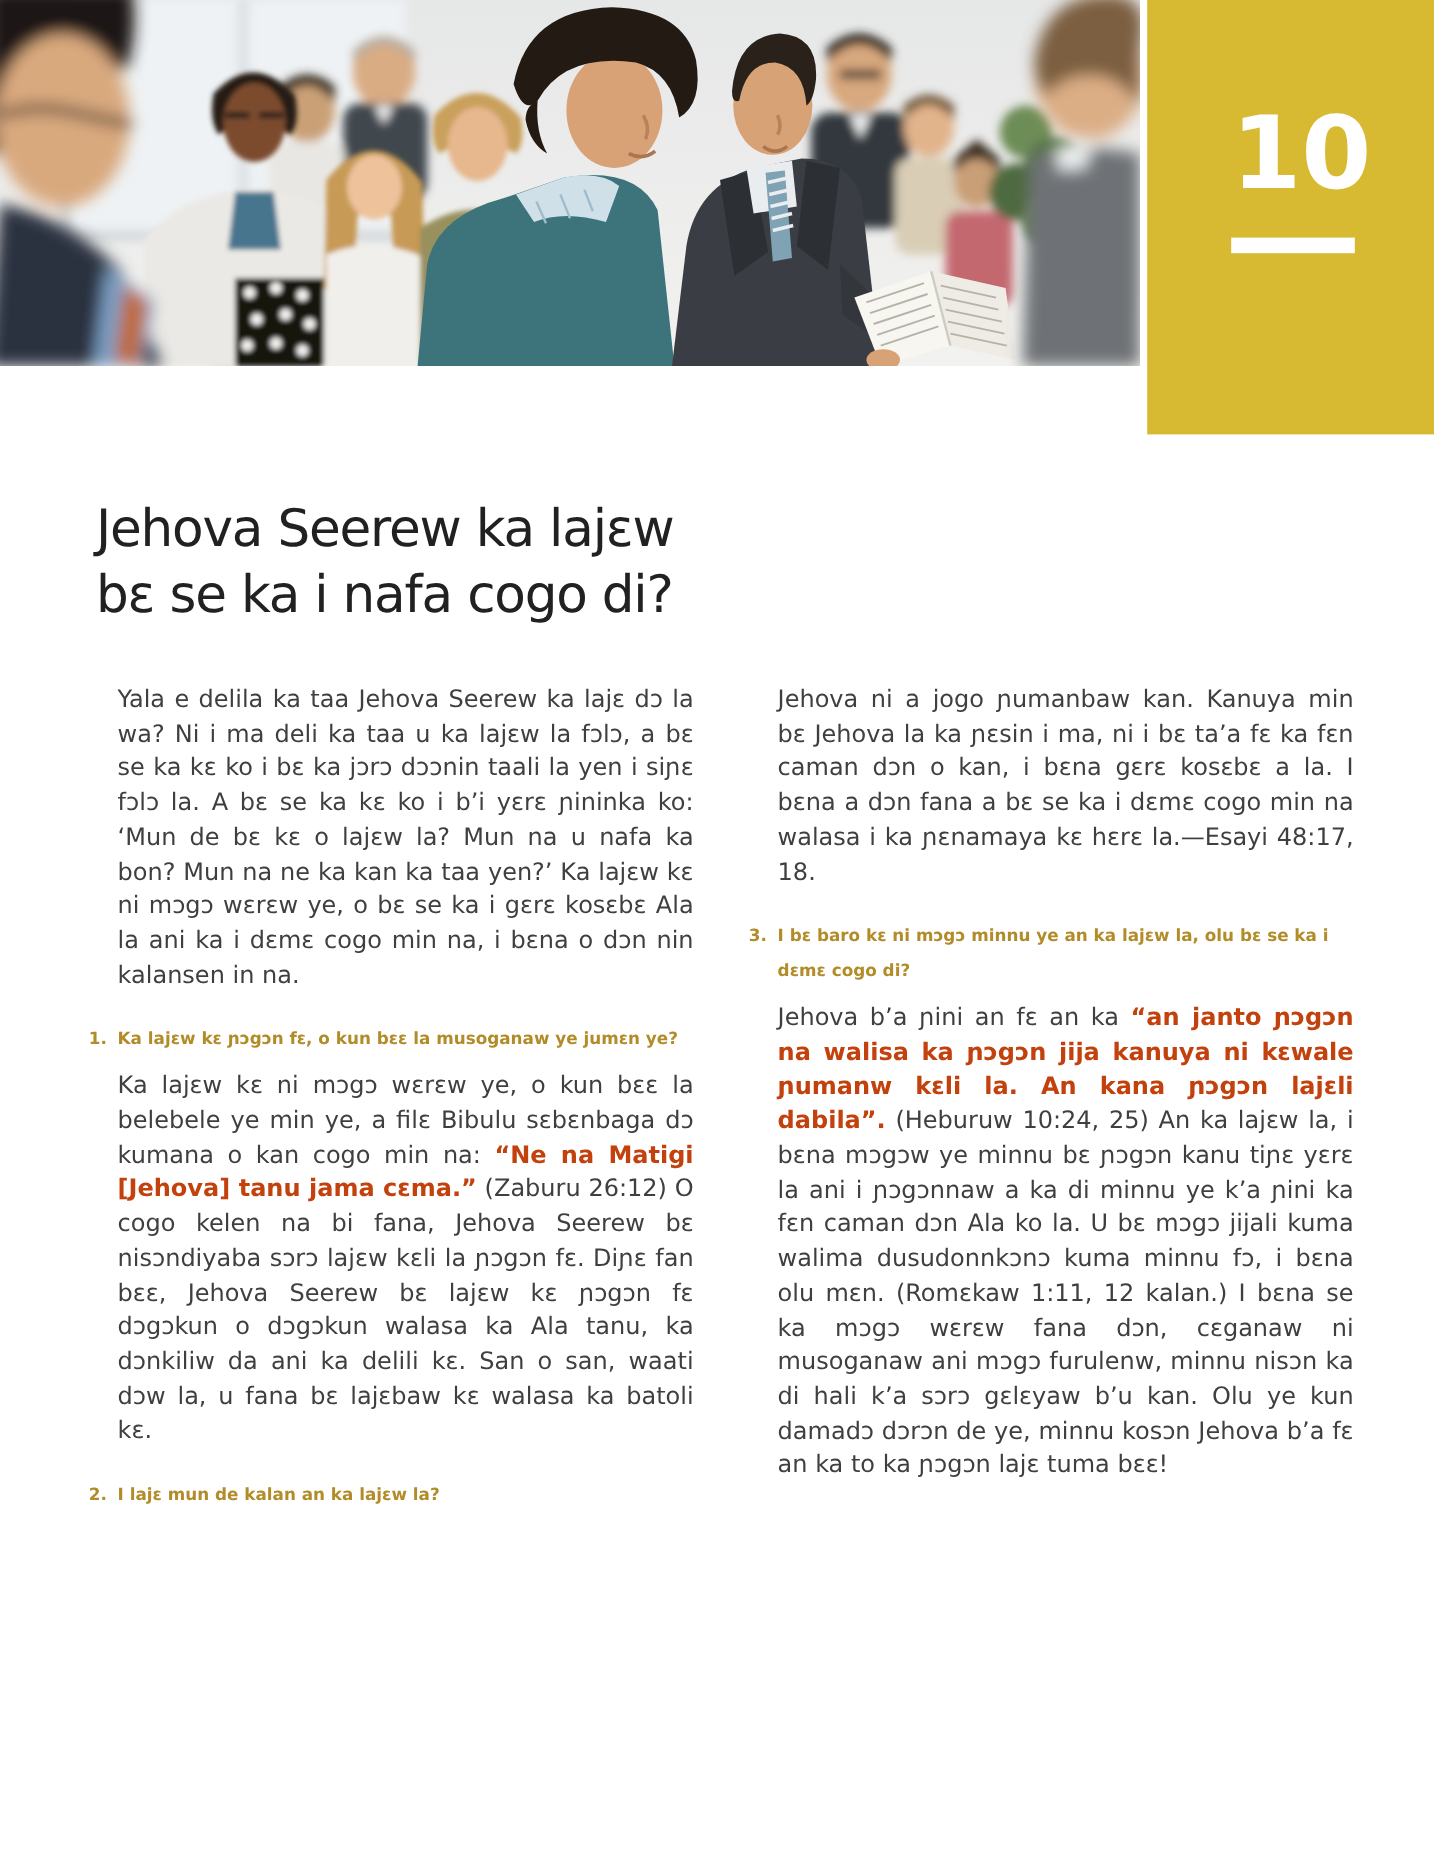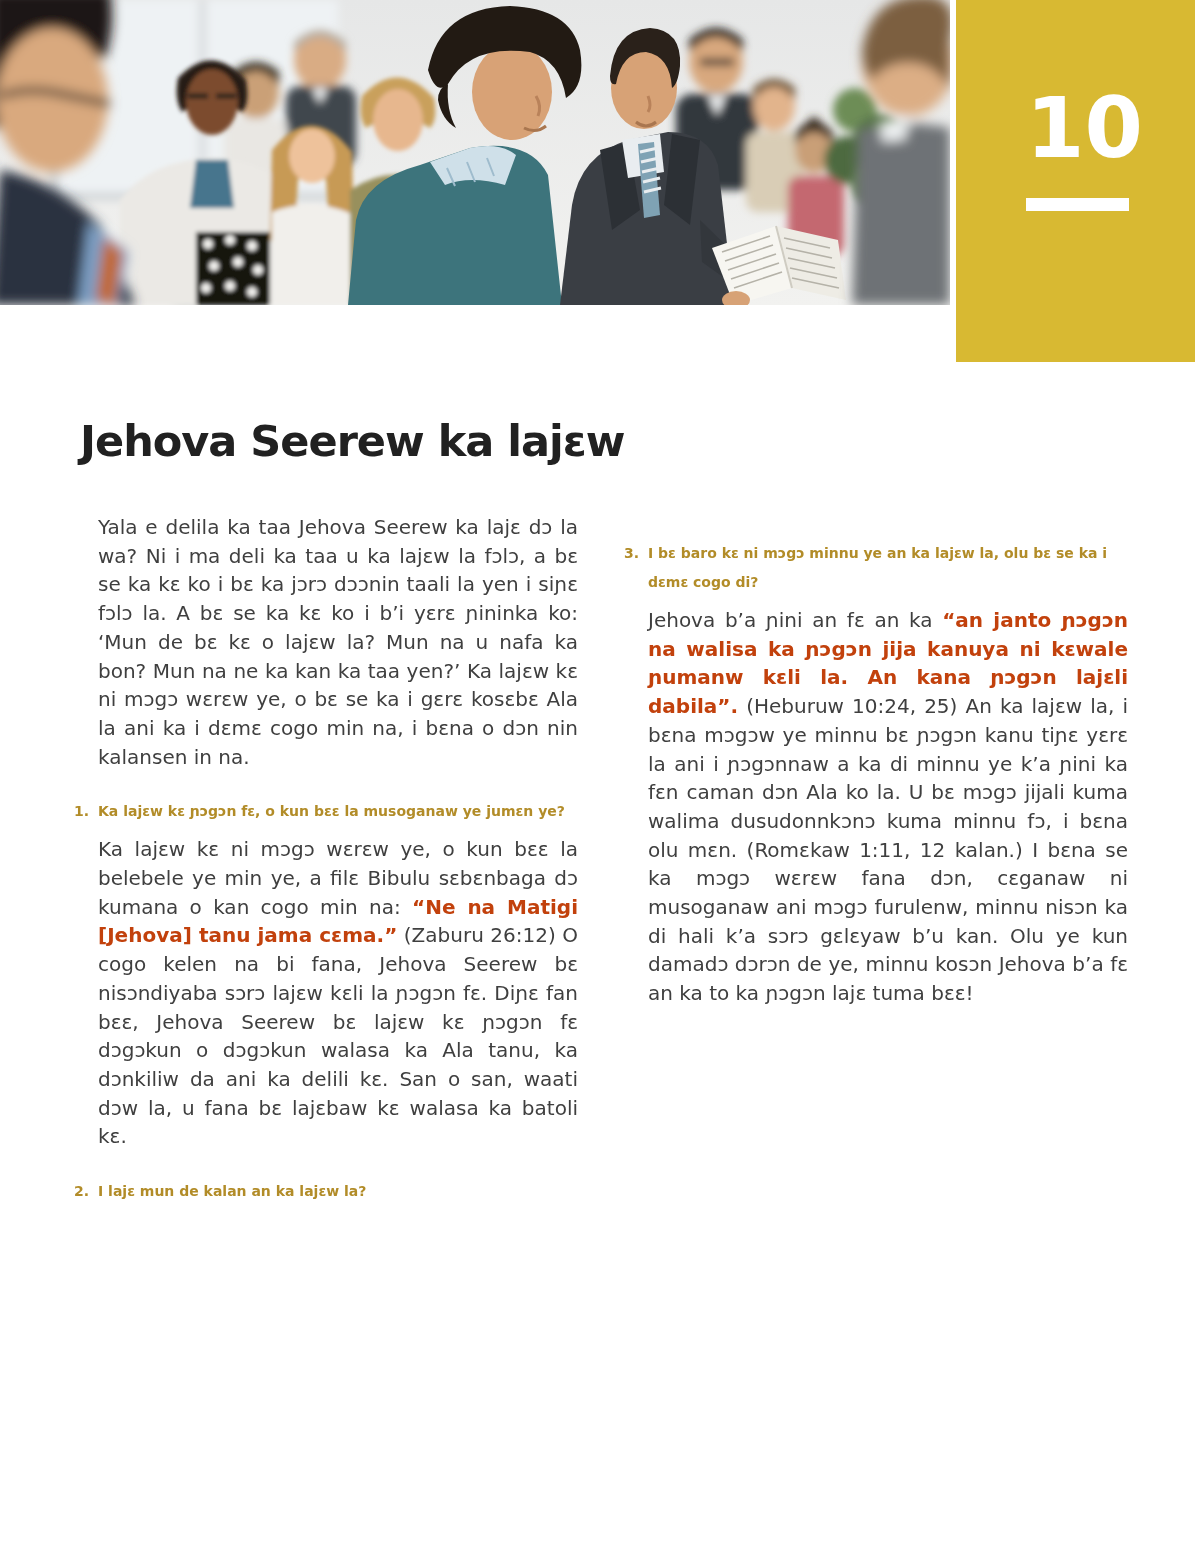--- a/index.html
+++ b/index.html
@@ -29,21 +29,21 @@
   .badge-underline {
     position:absolute; left:70px; top:198px;
     width:103px; height:13px;
     background:var(--badge-number-white,#ffffff);
   }
   
   .content { padding:0 72px 0 74px; }
   h1.page-title {
     margin:52px 0 0 6px;
     font-size:43px; line-height:55px; letter-spacing:-1px;
-    font-weight:bold; color:var(--title-color,#212121);
+    font-weight:normal; color:var(--title-color,#212121);
   }
   .cols { display:flex; gap:46px; margin-top:44px; }
   .col { width:511px; box-sizing:border-box; padding-left:24px; }
   p.body {
     margin:0;
     font-size:20px; line-height:28.7px;
     text-align:justify;
     color:var(--body-color,#3f3f3f);
   }
   p.body b { font-weight:bold; color:#c2410c; }
@@ -196,38 +196,39 @@
         </g>
       </svg>
     </div>
     <div class="badge">
       <div class="badge-number">10</div>
       <div class="badge-underline"></div>
     </div>
   </div>
 
   <div class="content">
-    <h1 class="page-title"><span>Jehova Seerew ka lajɛw</span><br></h1>
+    <h1 class="page-title"><span>Jehova Seerew ka lajɛw</span><br><span>bɛ se ka i nafa cogo di?</span></h1>
 
     <div class="cols">
 
       <div class="col">
         <p class="body">Yala e delila ka taa Jehova Seerew ka lajɛ dɔ la wa? Ni i ma deli ka taa u ka lajɛw la fɔlɔ, a bɛ se ka kɛ ko i bɛ ka jɔrɔ dɔɔnin taali la yen i siɲɛ fɔlɔ la. A bɛ se ka kɛ ko i b’i yɛrɛ ɲininka ko: ‘Mun de bɛ kɛ o lajɛw la? Mun na u nafa ka bon? Mun na ne ka kan ka taa yen?’ Ka lajɛw kɛ ni mɔgɔ wɛrɛw ye, o bɛ se ka i gɛrɛ kosɛbɛ Ala la ani ka i dɛmɛ cogo min na, i bɛna o dɔn nin kalansen in na.</p>
 
         <div>
           <div class="q-heading"><span class="q-num">1.</span><span>Ka lajɛw kɛ ɲɔgɔn fɛ, o kun bɛɛ la musoganaw ye jumɛn ye?</span></div>
           <p class="body"><span>Ka lajɛw kɛ ni mɔgɔ wɛrɛw ye, o kun bɛɛ la belebele ye min ye, a filɛ Bibulu sɛbɛnbaga dɔ kumana o kan cogo min na: </span><b>“Ne na Matigi [Jehova] tanu jama cɛma.”</b><span> (Zaburu 26:12) O cogo kelen na bi fana, Jehova Seerew bɛ nisɔndiyaba sɔrɔ lajɛw kɛli la ɲɔgɔn fɛ. Diɲɛ fan bɛɛ, Jehova Seerew bɛ lajɛw kɛ ɲɔgɔn fɛ dɔgɔkun o dɔgɔkun walasa ka Ala tanu, ka dɔnkiliw da ani ka delili kɛ. San o san, waati dɔw la, u fana bɛ lajɛbaw kɛ walasa ka batoli kɛ.</span></p>
         </div>
 
         <div>
           <div class="q-heading"><span class="q-num">2.</span><span>I lajɛ mun de kalan an ka lajɛw la?</span></div>
         </div>
       </div>
 
       <div class="col">
+        <p class="body">Jehova ni a jogo ɲumanbaw kan. Kanuya min bɛ Jehova la ka ɲɛsin i ma, ni i bɛ ta’a fɛ ka fɛn caman dɔn o kan, i bɛna gɛrɛ kosɛbɛ a la. I bɛna a dɔn fana a bɛ se ka i dɛmɛ cogo min na walasa i ka ɲɛnamaya kɛ hɛrɛ la.—Esayi 48:17, 18.</p>
 
         <div>
           <div class="q-heading"><span class="q-num">3.</span><span>I bɛ baro kɛ ni mɔgɔ minnu ye an ka lajɛw la, olu bɛ se ka i dɛmɛ cogo di?</span></div>
           <p class="body"><span>Jehova b’a ɲini an fɛ an ka </span><b>“an janto ɲɔgɔn na walisa ka ɲɔgɔn jija kanuya ni kɛwale ɲumanw kɛli la. An kana ɲɔgɔn lajɛli dabila”.</b><span> (Heburuw 10:24, 25) An ka lajɛw la, i bɛna mɔgɔw ye minnu bɛ ɲɔgɔn kanu tiɲɛ yɛrɛ la ani i ɲɔgɔnnaw a ka di minnu ye k’a ɲini ka fɛn caman dɔn Ala ko la. U bɛ mɔgɔ jijali kuma walima dusudonnkɔnɔ kuma minnu fɔ, i bɛna olu mɛn. (Romɛkaw 1:11, 12 kalan.) I bɛna se ka mɔgɔ wɛrɛw fana dɔn, cɛganaw ni musoganaw ani mɔgɔ furulenw, minnu nisɔn ka di hali k’a sɔrɔ gɛlɛyaw b’u kan. Olu ye kun damadɔ dɔrɔn de ye, minnu kosɔn Jehova b’a fɛ an ka to ka ɲɔgɔn lajɛ tuma bɛɛ!</span></p>
         </div>
       </div>
 
     </div>
   </div>
 

